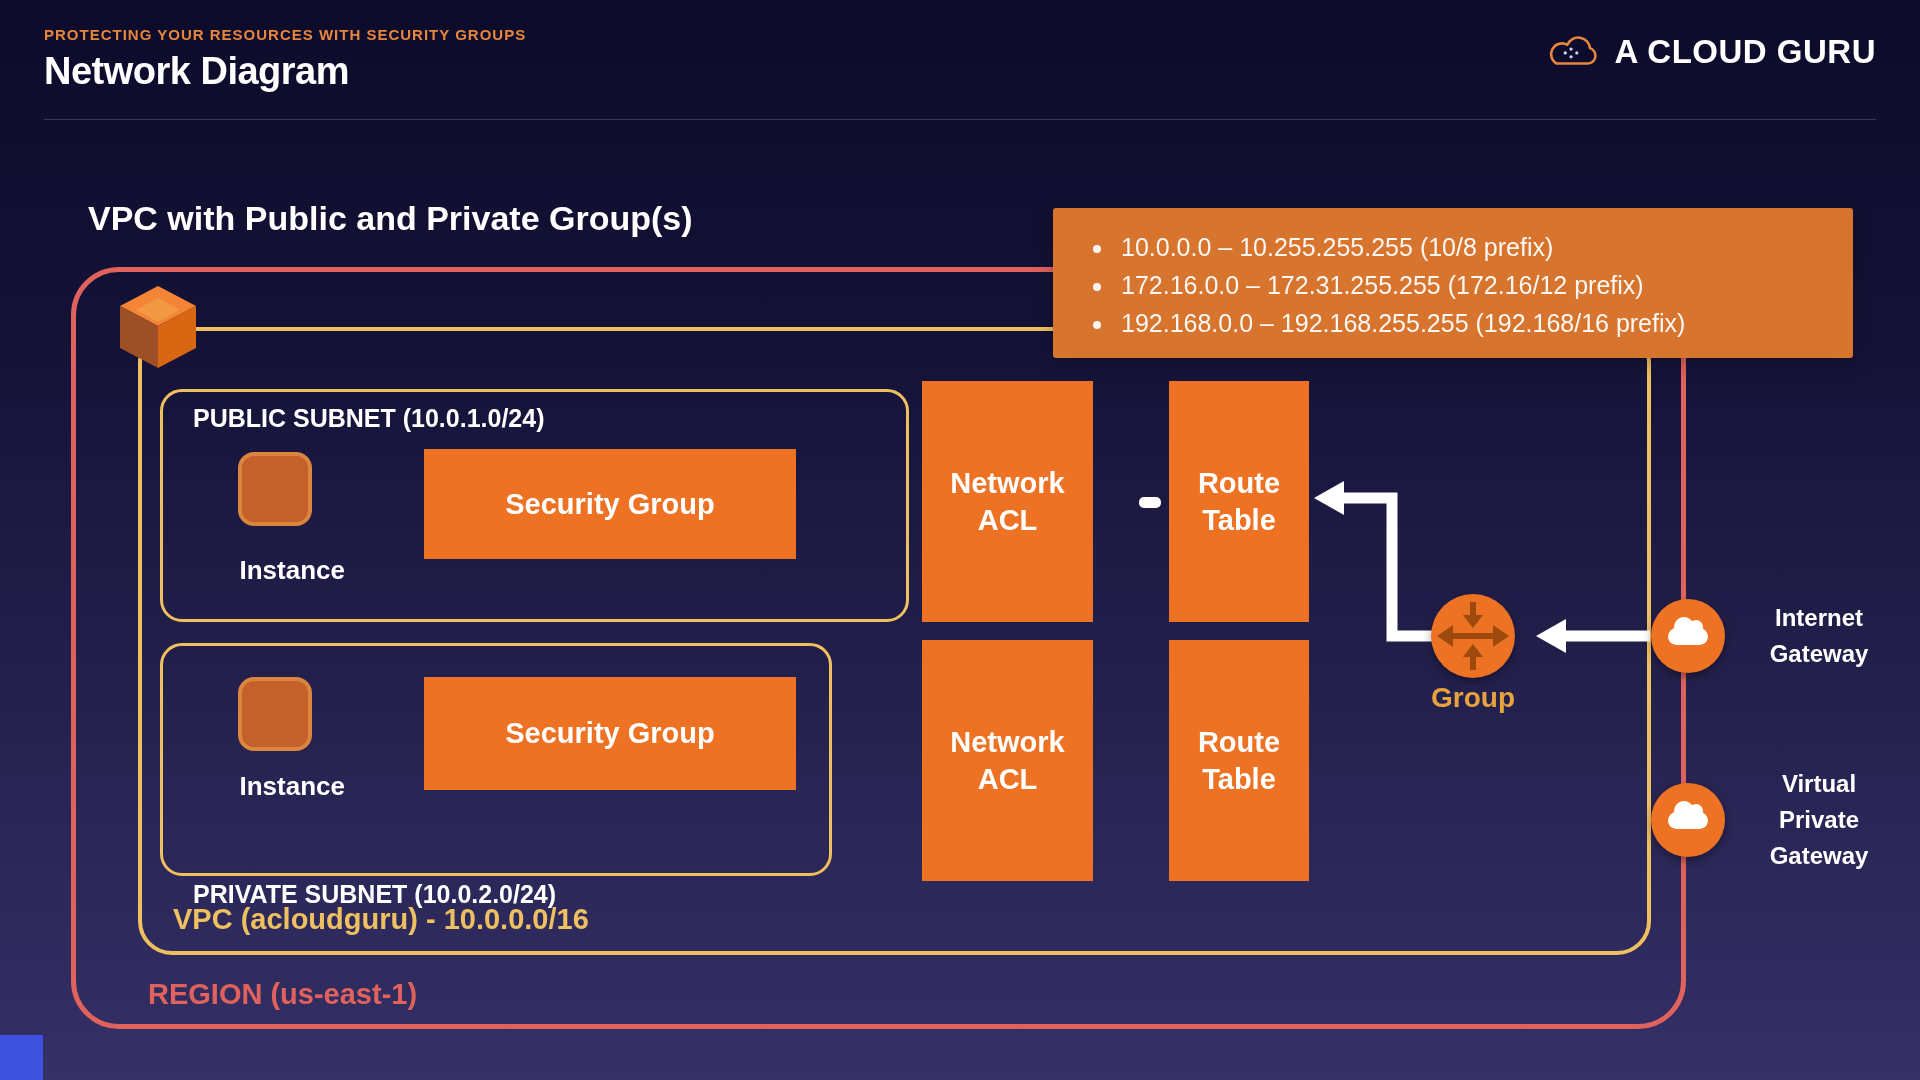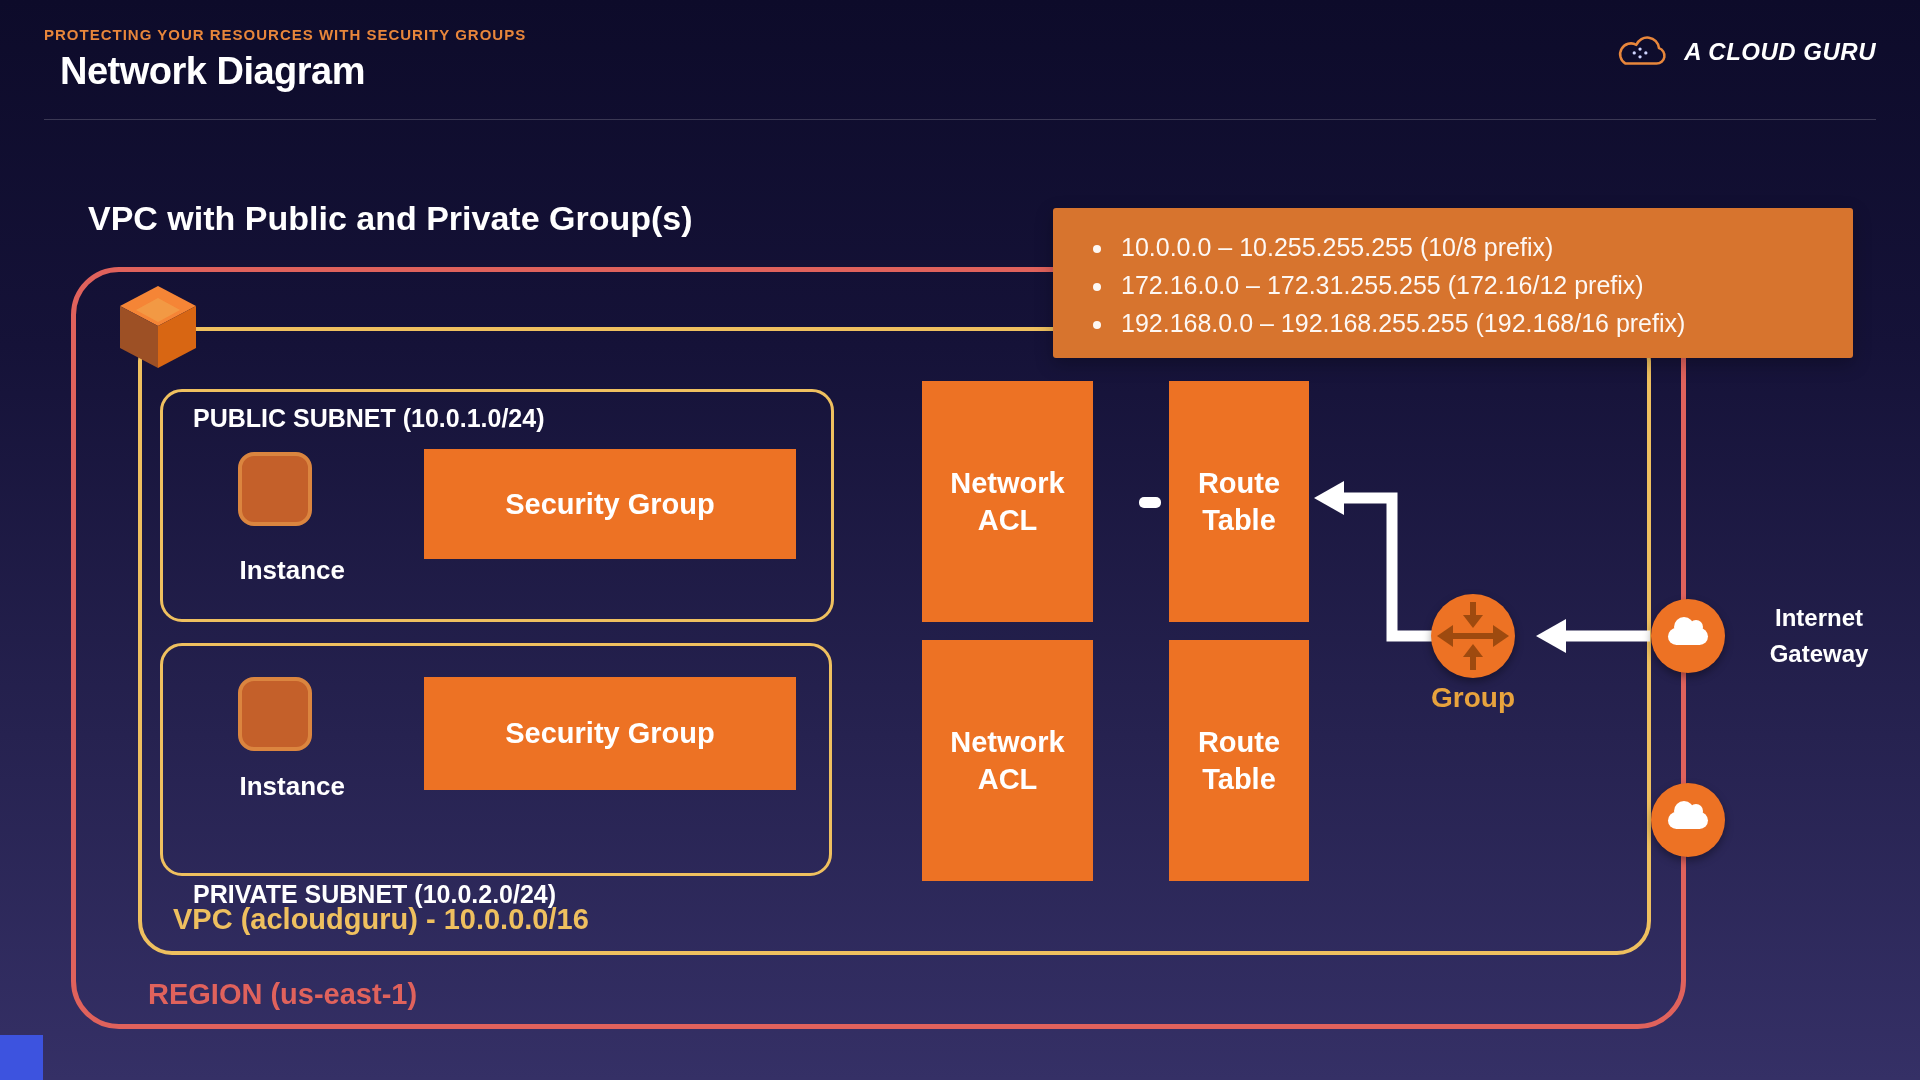--- a/index.html
+++ b/index.html
@@ -7,21 +7,21 @@
   .stage {
     position:relative; width:1920px; height:1080px; overflow:hidden;
     font-family:"Liberation Sans", sans-serif;
     background:linear-gradient(180deg,#0d0b2a 0%,#151238 32%,#262250 68%,#353066 100%);
   }
   .abs { position:absolute; }
   .eyebrow { font-size:15px; font-weight:700; letter-spacing:1px; color:#e8863b; }
   .page-title { font-size:38px; font-weight:800; color:#ffffff; letter-spacing:-0.5px; }
   .divider { height:1px; background:rgba(255,255,255,0.18); }
   .brand { display:flex; align-items:center; gap:14px; }
-  .brand-text { font-size:24px; font-weight:800; color:#ffffff; letter-spacing:0.5px;font-style:italic; }
+  .brand-text { font-size:33px; font-weight:800; color:#ffffff; letter-spacing:0.5px; }
   .slide-title { font-size:34px; font-weight:800; color:#ffffff; }
   .callout {
     background:#d7742e; border-radius:3px; color:rgba(255,255,255,0.95);
     font-size:25px; box-shadow:0 6px 18px rgba(0,0,0,0.25);
   }
   .callout ul { margin:0; padding:20px 0 0 62px; list-style:disc; }
   .callout li { line-height:38px; padding-left:6px; }
   .region-box { border:5px solid #e0625c; border-radius:48px; }
   .region-label { font-size:29px; font-weight:800; color:#e0625c;margin-left:40px; }
   .vpc-box { border:4px solid #efc05f; border-radius:34px; }
@@ -48,21 +48,21 @@
   .cloud::after { content:''; position:absolute; width:14px; height:14px; background:#ffffff; border-radius:50%; top:-8px; right:5px; }
   .corner-accent { background:#3d53df; }
   svg { display:block; }
 </style>
 </head>
 <body>
 
 <div class="stage">
 
   <div class="abs eyebrow" style="left:44px; top:26px;">PROTECTING YOUR RESOURCES WITH SECURITY GROUPS</div>
-  <div class="abs page-title" style="left:44px; top:50px;margin-left:16px;">Network Diagram</div>
+  <div class="abs page-title" style="left:44px; top:50px;">Network Diagram</div>
   <div class="abs divider" style="left:44px; top:119px; width:1832px;"></div>
 
   <div class="abs brand" style="top:32px; right:44px;">
     <span>
       <svg width="58" height="40" viewBox="0 0 60 40">
         <path d="M14 32h32a8.2 8.2 0 0 0 2.6-16 12.2 12.2 0 0 0-23.4-3.4A9.8 9.8 0 0 0 14 32z" fill="none" stroke="#e8863b" stroke-width="2.6" stroke-linejoin="round"></path>
         <circle cx="23" cy="21" r="1.7" fill="#cfd4ff"></circle>
         <circle cx="29" cy="17" r="1.7" fill="#cfd4ff"></circle>
         <circle cx="35" cy="21" r="1.7" fill="#cfd4ff"></circle>
         <circle cx="29" cy="25" r="1.7" fill="#cfd4ff"></circle>
@@ -72,21 +72,21 @@
   </div>
 
   <div class="abs slide-title" style="left:88px; top:199px;">VPC with Public and Private Group(s)</div>
 
   <div class="abs region-box" style="left:71px; top:267px; width:1615px; height:762px;"></div>
   <div class="abs region-label" style="left:108px; top:978px;">REGION (us-east-1)</div>
 
   <div class="abs vpc-box" style="left:138px; top:327px; width:1513px; height:628px;"></div>
   <div class="abs vpc-label" style="left:173px; top:903px;">VPC (acloudguru) - 10.0.0.0/16</div>
 
-  <div class="abs subnet-box" style="left:160px; top:389px; width:674px; height:233px;">
+  <div class="abs subnet-box" style="left:160px; top:389px; width:749px; height:233px;">
     <div class="abs subnet-label" style="left:30px; top:12px;">PUBLIC SUBNET (10.0.1.0/24)</div>
     <div class="abs instance-sq" style="left:75px; top:60px; width:74px; height:74px;"></div>
     <div class="abs instance-label" style="left:42px; top:163px; width:140px;">Instance</div>
     <div class="abs sg-node" style="left:261px; top:57px; width:372px; height:110px;">Security Group</div>
   </div>
 
   <div class="abs subnet-box" style="left:160px; top:643px; width:672px; height:233px;">
     <div class="abs instance-sq" style="left:75px; top:31px; width:74px; height:74px;"></div>
     <div class="abs instance-label" style="left:42px; top:125px; width:140px;">Instance</div>
     <div class="abs sg-node" style="left:261px; top:31px; width:372px; height:113px;">Security Group</div>
@@ -142,16 +142,17 @@
   <div class="abs router-label" style="left:1393px; top:682px; width:160px;">Group</div>
 
   <div class="abs circle-node" style="left:1651px; top:599px; width:74px; height:74px;">
     <div class="cloud"></div>
   </div>
   <div class="abs gw-label" style="left:1744px; top:600px; width:150px;">Internet Gateway</div>
 
   <div class="abs circle-node" style="left:1651px; top:783px; width:74px; height:74px;">
     <div class="cloud"></div>
   </div>
+  <div class="abs gw-label" style="left:1744px; top:766px; width:150px;">Virtual Private Gateway</div>
 
   <div class="abs corner-accent" style="left:0; top:1035px; width:43px; height:45px;"></div>
 
 </div>
 
 </body></html>

